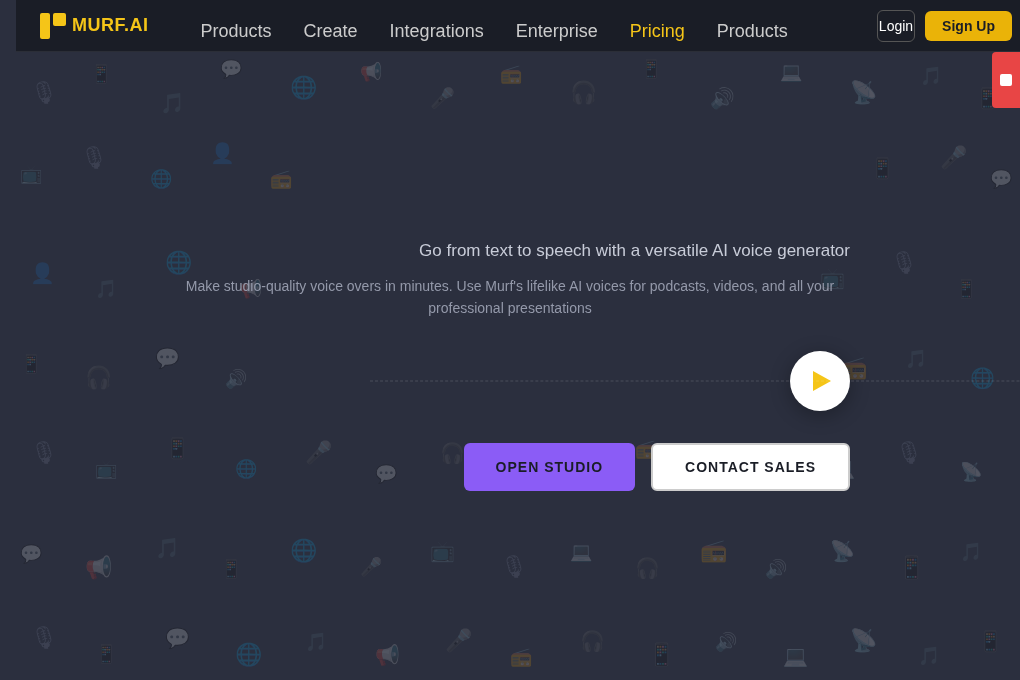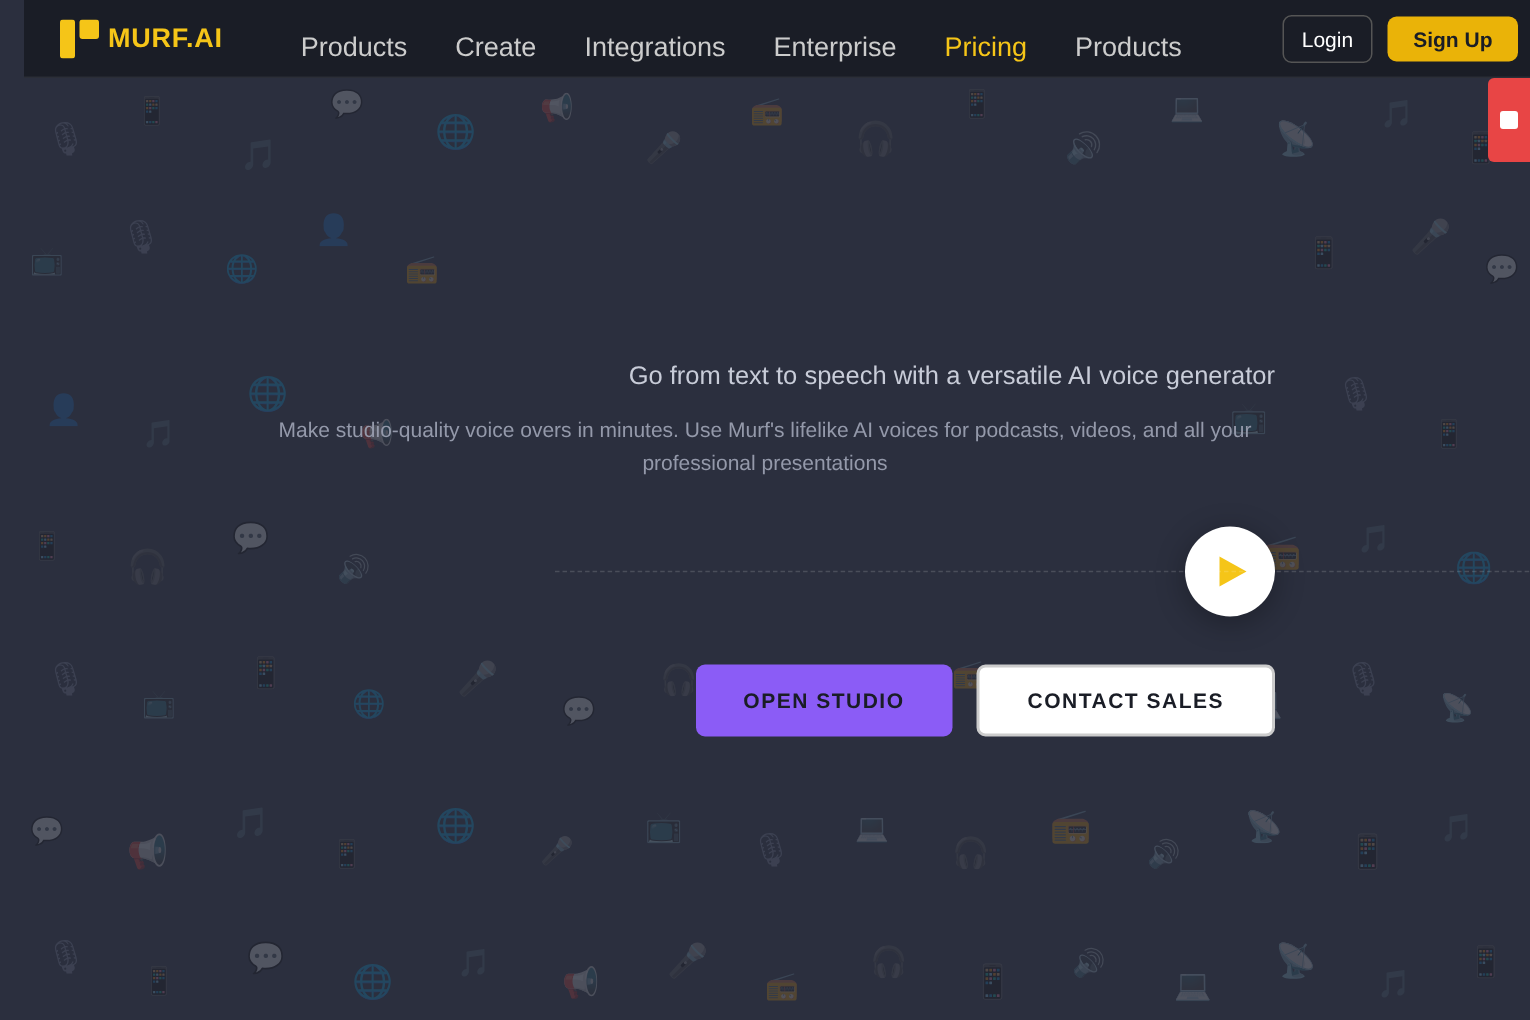--- a/index.html
+++ b/index.html
@@ -28,21 +28,21 @@
       color: #ccc; font-size: 18px; padding: 6px 12px; cursor: pointer;
       border-radius: 4px; white-space: nowrap;
       transition: color 0.2s;
       margin-top: 12px;
     }
     .nav-link.active { color: #f5c518; }
     .nav-actions {
       display: flex; align-items: center; gap: 10px;
     }
     .btn-login {
-      color: #fff; font-size: 14px; padding: 7px 12px;
+      color: #fff; font-size: 14px; padding: 7px 1px;
       border: 1.5px solid #555; border-radius: 6px; cursor: pointer;
       background: transparent;
     }
     .btn-signup {
       color: #1a1d26; font-size: 14px; font-weight: 600; padding: 7px 17px;
       border: none; border-radius: 6px; cursor: pointer;
       background: #eab308;
     }
 
     

